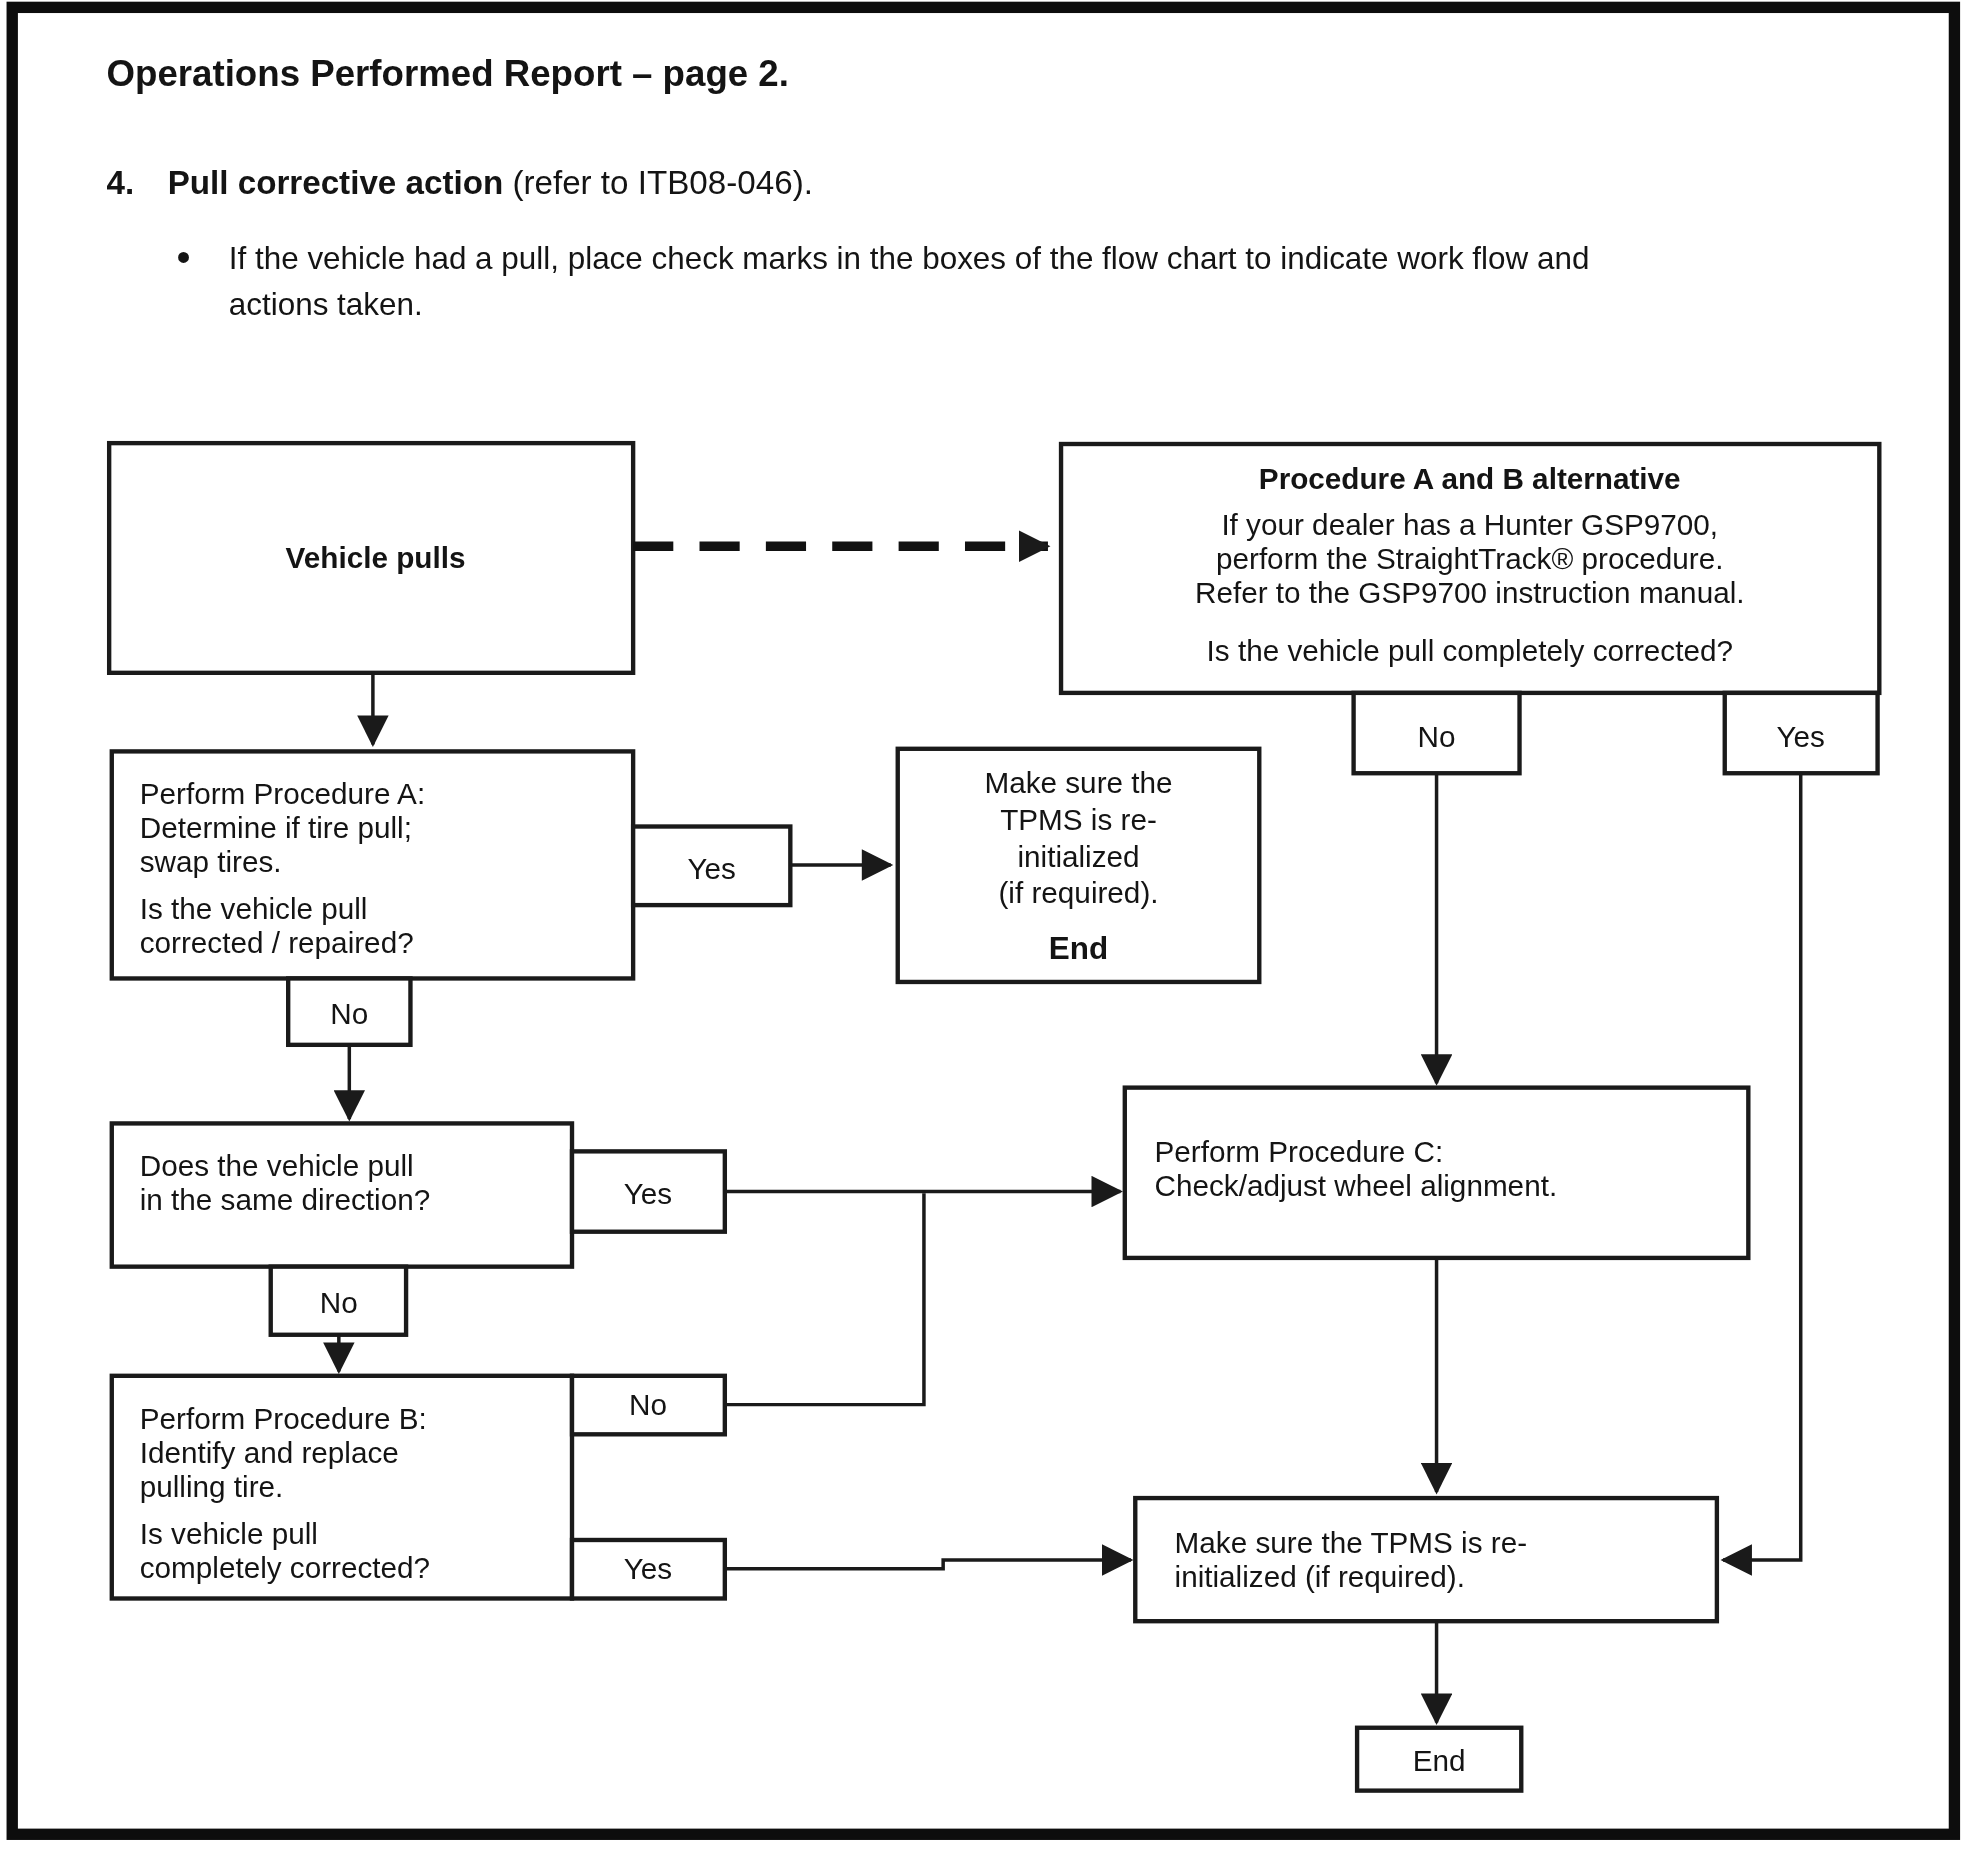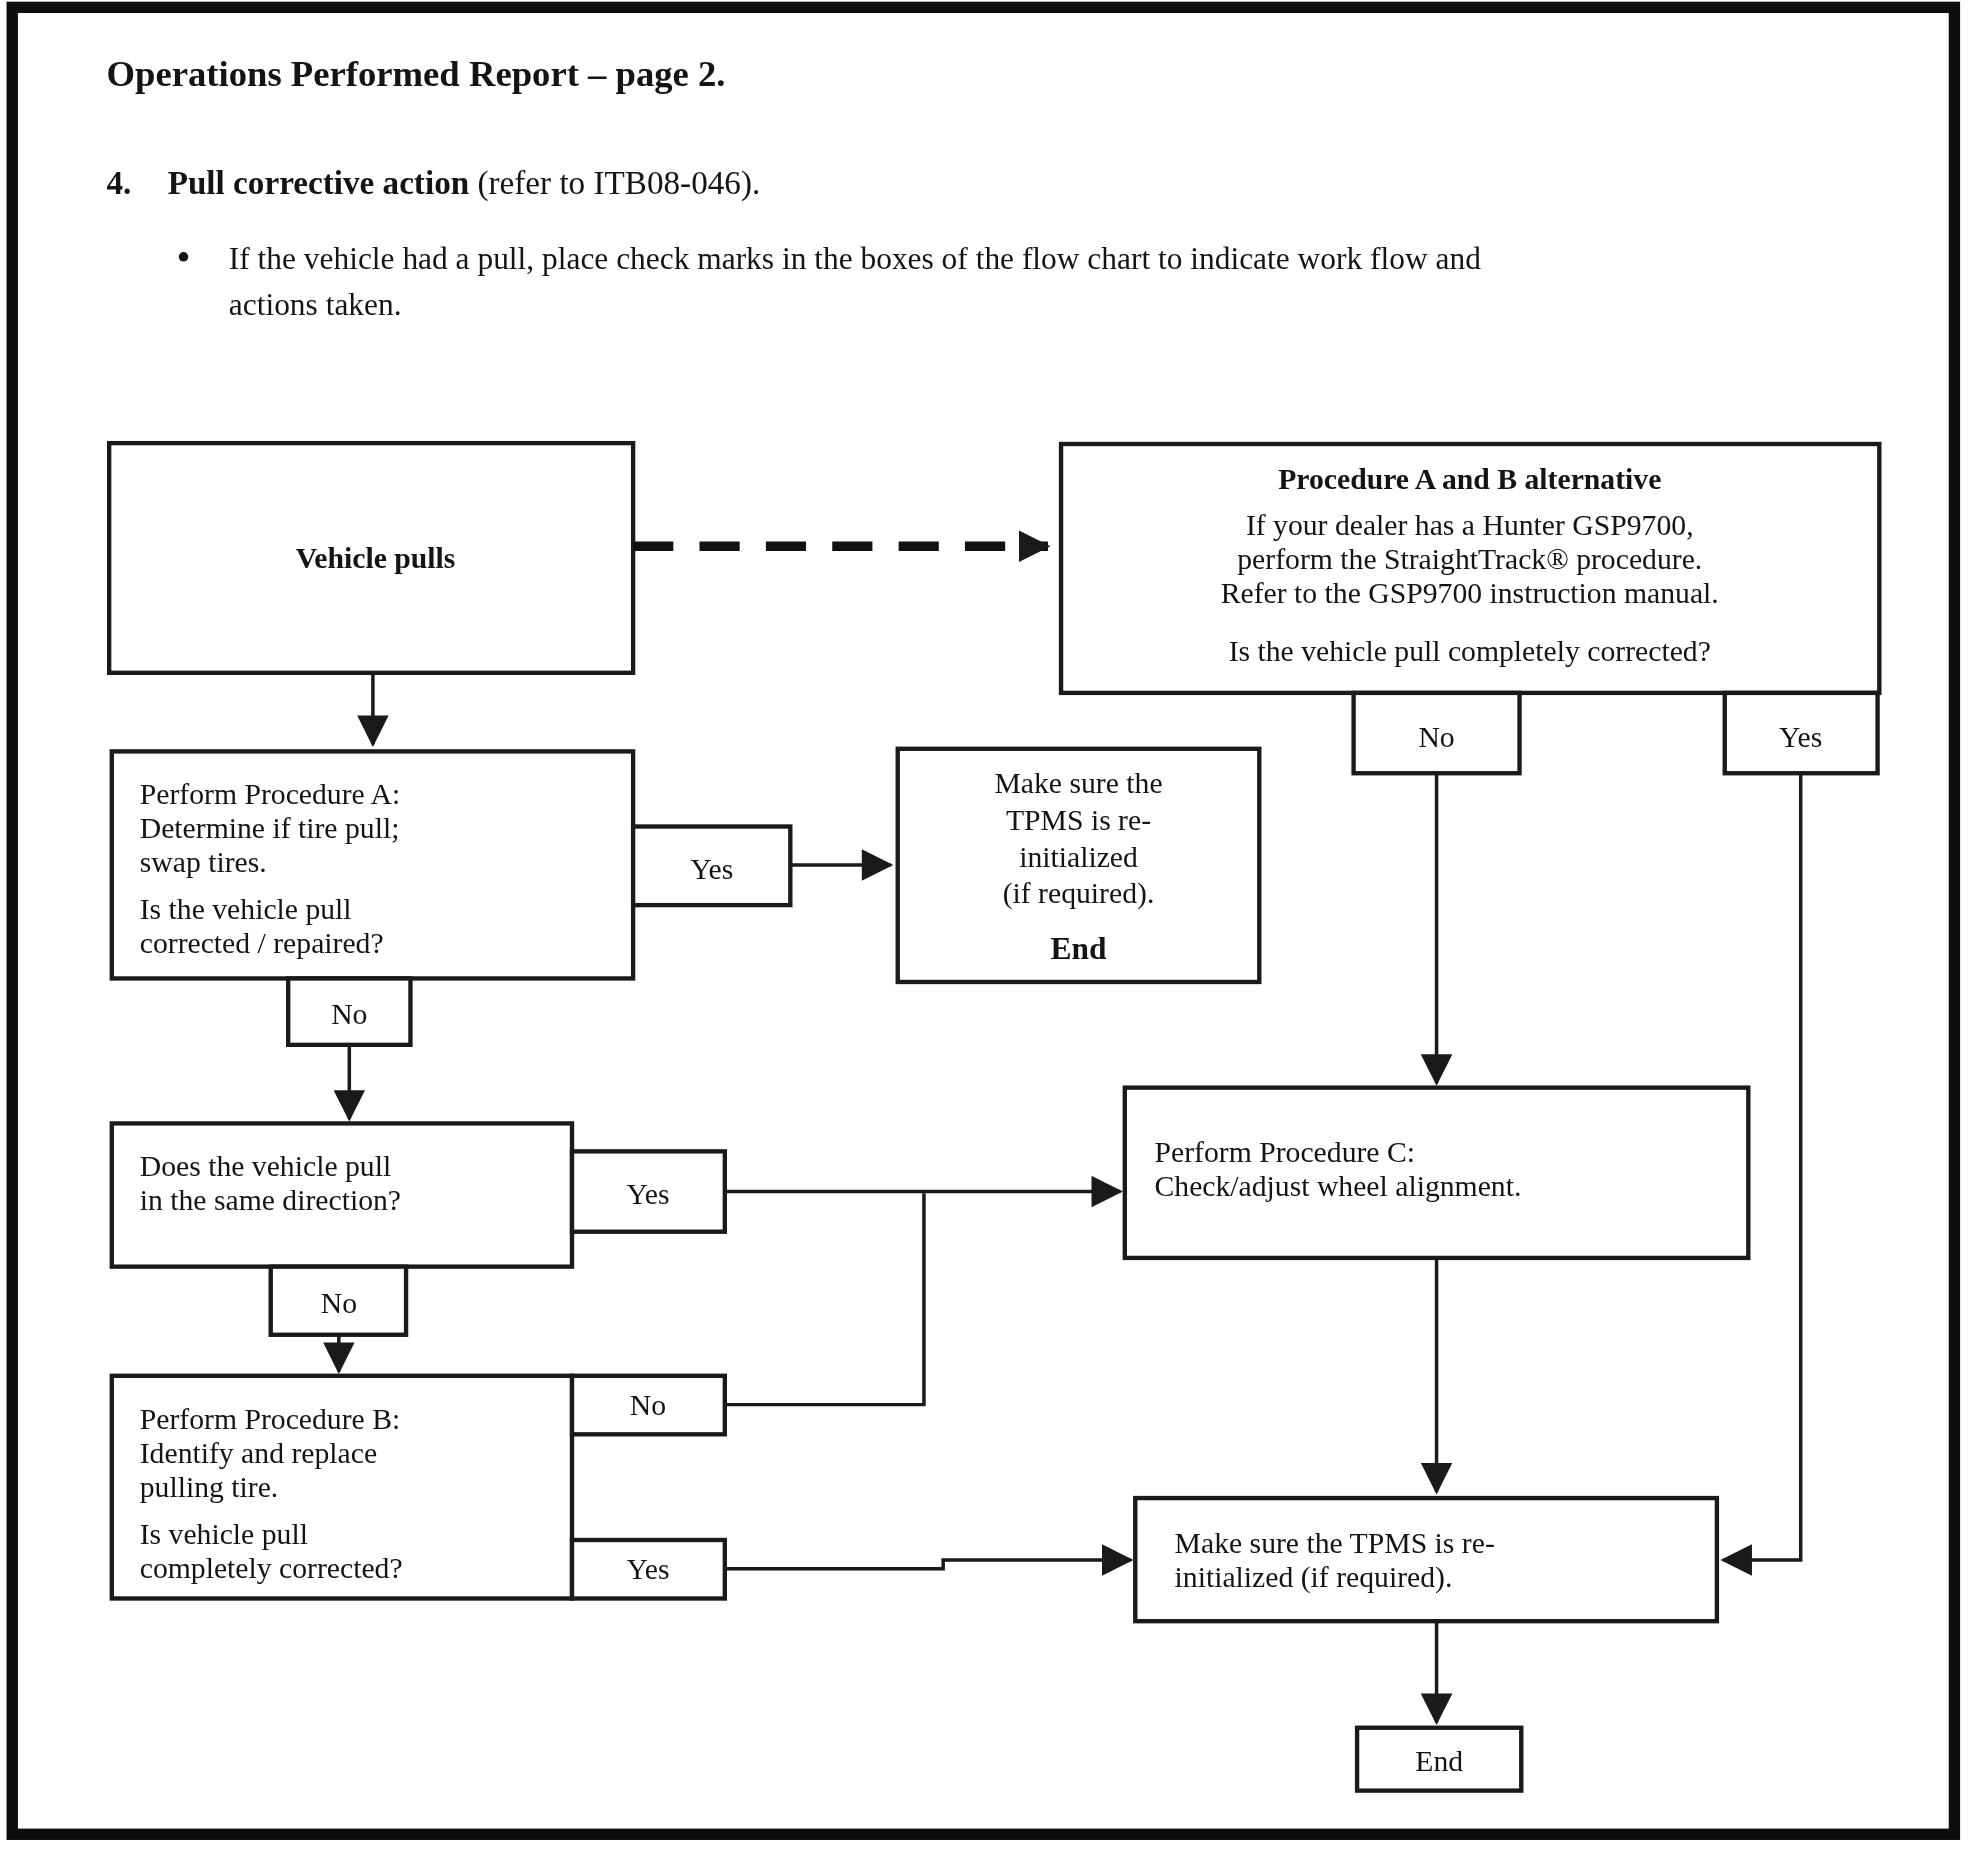--- a/index.html
+++ b/index.html
@@ -1,21 +1,21 @@
 <!DOCTYPE html>
 <html style="font-size:14px"><head>
 <meta charset="utf-8">
 <style>
   html,body{margin:0;padding:0;background:#ffffff;}
   .page{
     position:relative;
     width:1978px;
     height:1853px;
     background:#ffffff;
-    font-family:Liberation Serif, serif;
+    font-family:Liberation Sans, sans-serif;
   }
   svg{position:absolute;inset:0;display:block;}
   svg text{fill:#141414;}
   .box{fill:#ffffff;stroke:#1a1a1a;stroke-width:5;}
   .tab{fill:#ffffff;stroke:#1a1a1a;stroke-width:5;}
   .conn{fill:none;stroke:#1a1a1a;stroke-width:4;}
   .conn-dashed{fill:none;stroke:#111111;stroke-width:11;stroke-dasharray:46 30;}
   .t{font-size:34px;}
   .t-b{font-size:34px;font-weight:bold;}
   .t-title{font-size:42px;font-weight:bold;}

